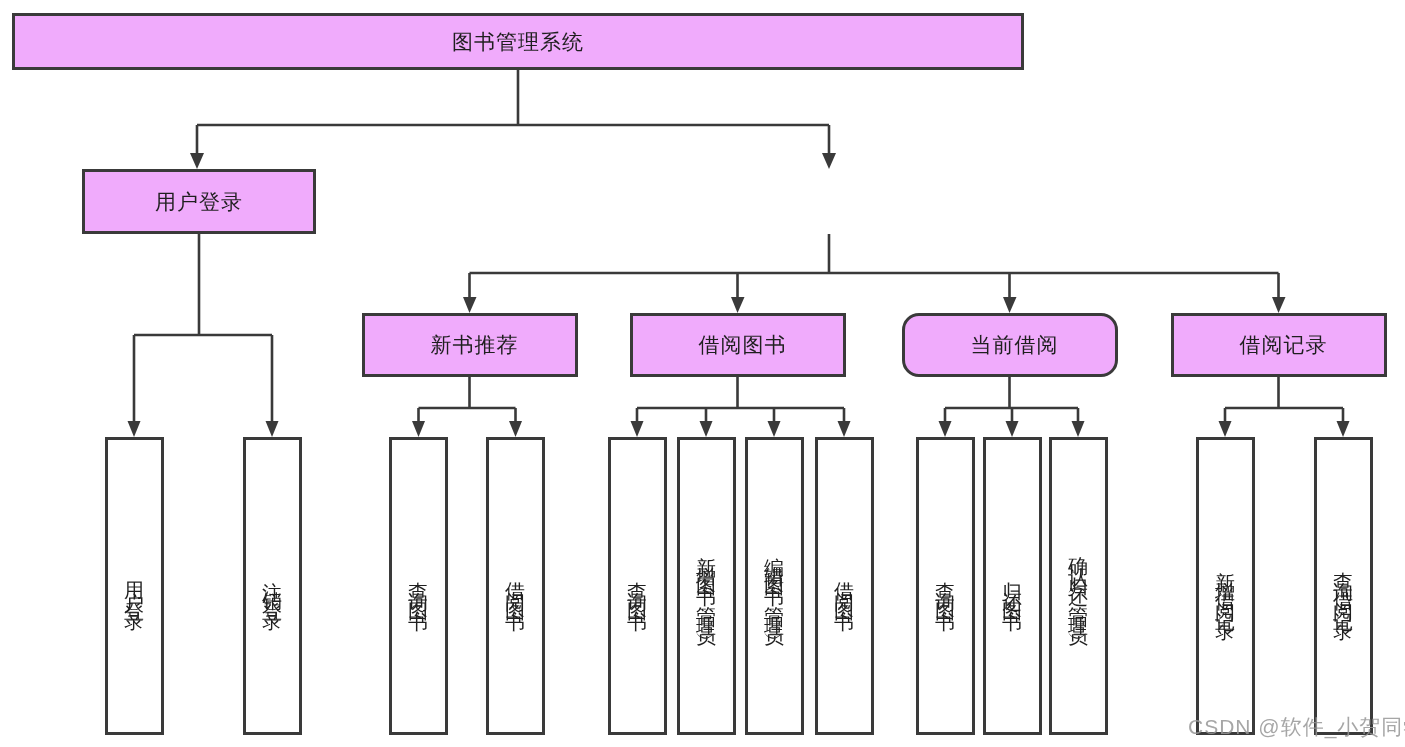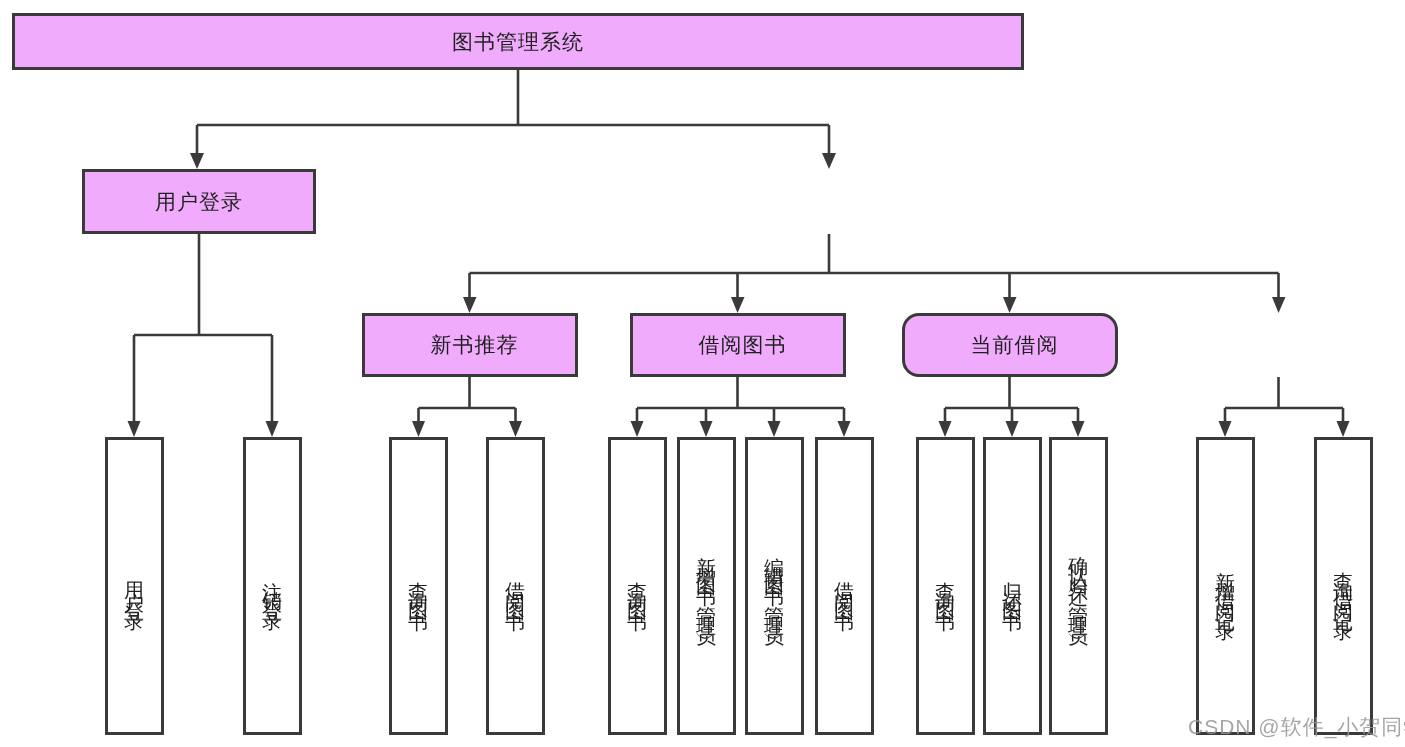--- a/index.html
+++ b/index.html
@@ -144,20 +144,23 @@
 
   <div class="hbox n-l3 n-rec">
     <span>新书推荐</span>
   </div>
   <div class="hbox n-l3 n-bor">
     <span>借阅图书</span>
   </div>
   <div class="hbox n-l3 n-cur">
     <span>当前借阅</span>
   </div>
+  <div class="hbox n-l3 n-his">
+    <span>借阅记录</span>
+  </div>
 
   <div class="vbox p-1">
     <span>用户登录</span>
   </div>
   <div class="vbox p-2">
     <span>注销登录</span>
   </div>
   <div class="vbox p-3">
     <span>查询图书</span>
   </div>

